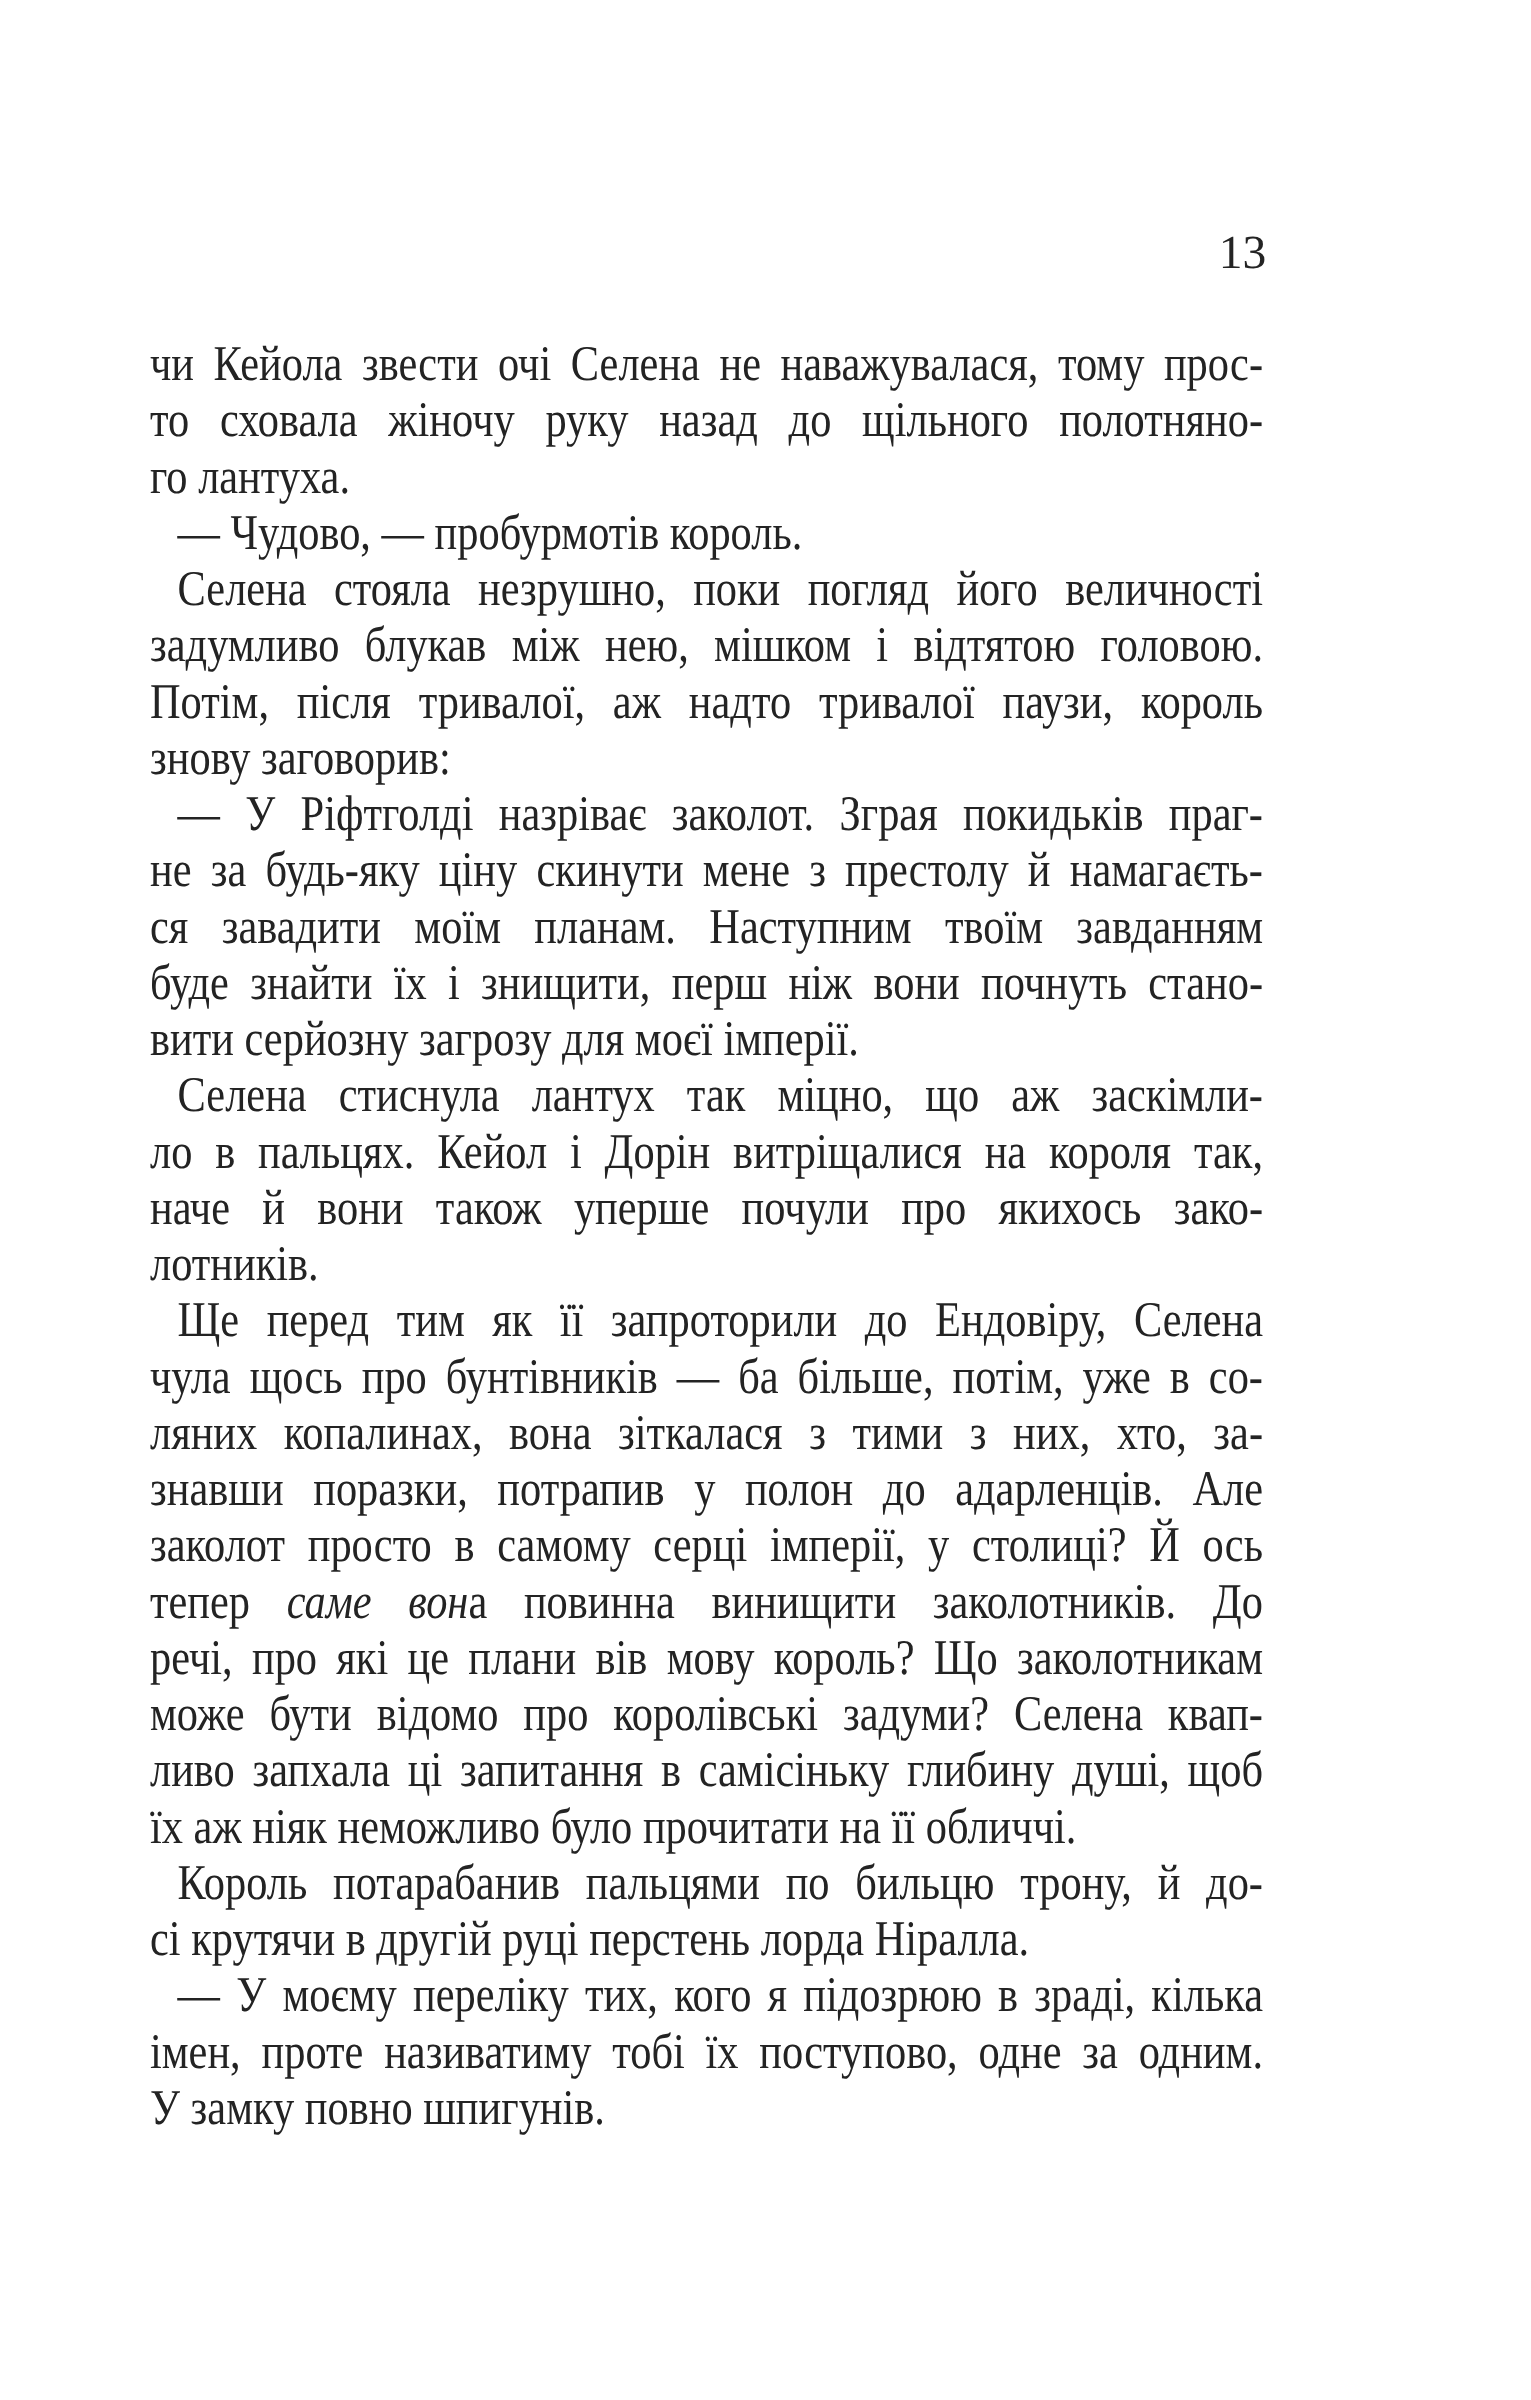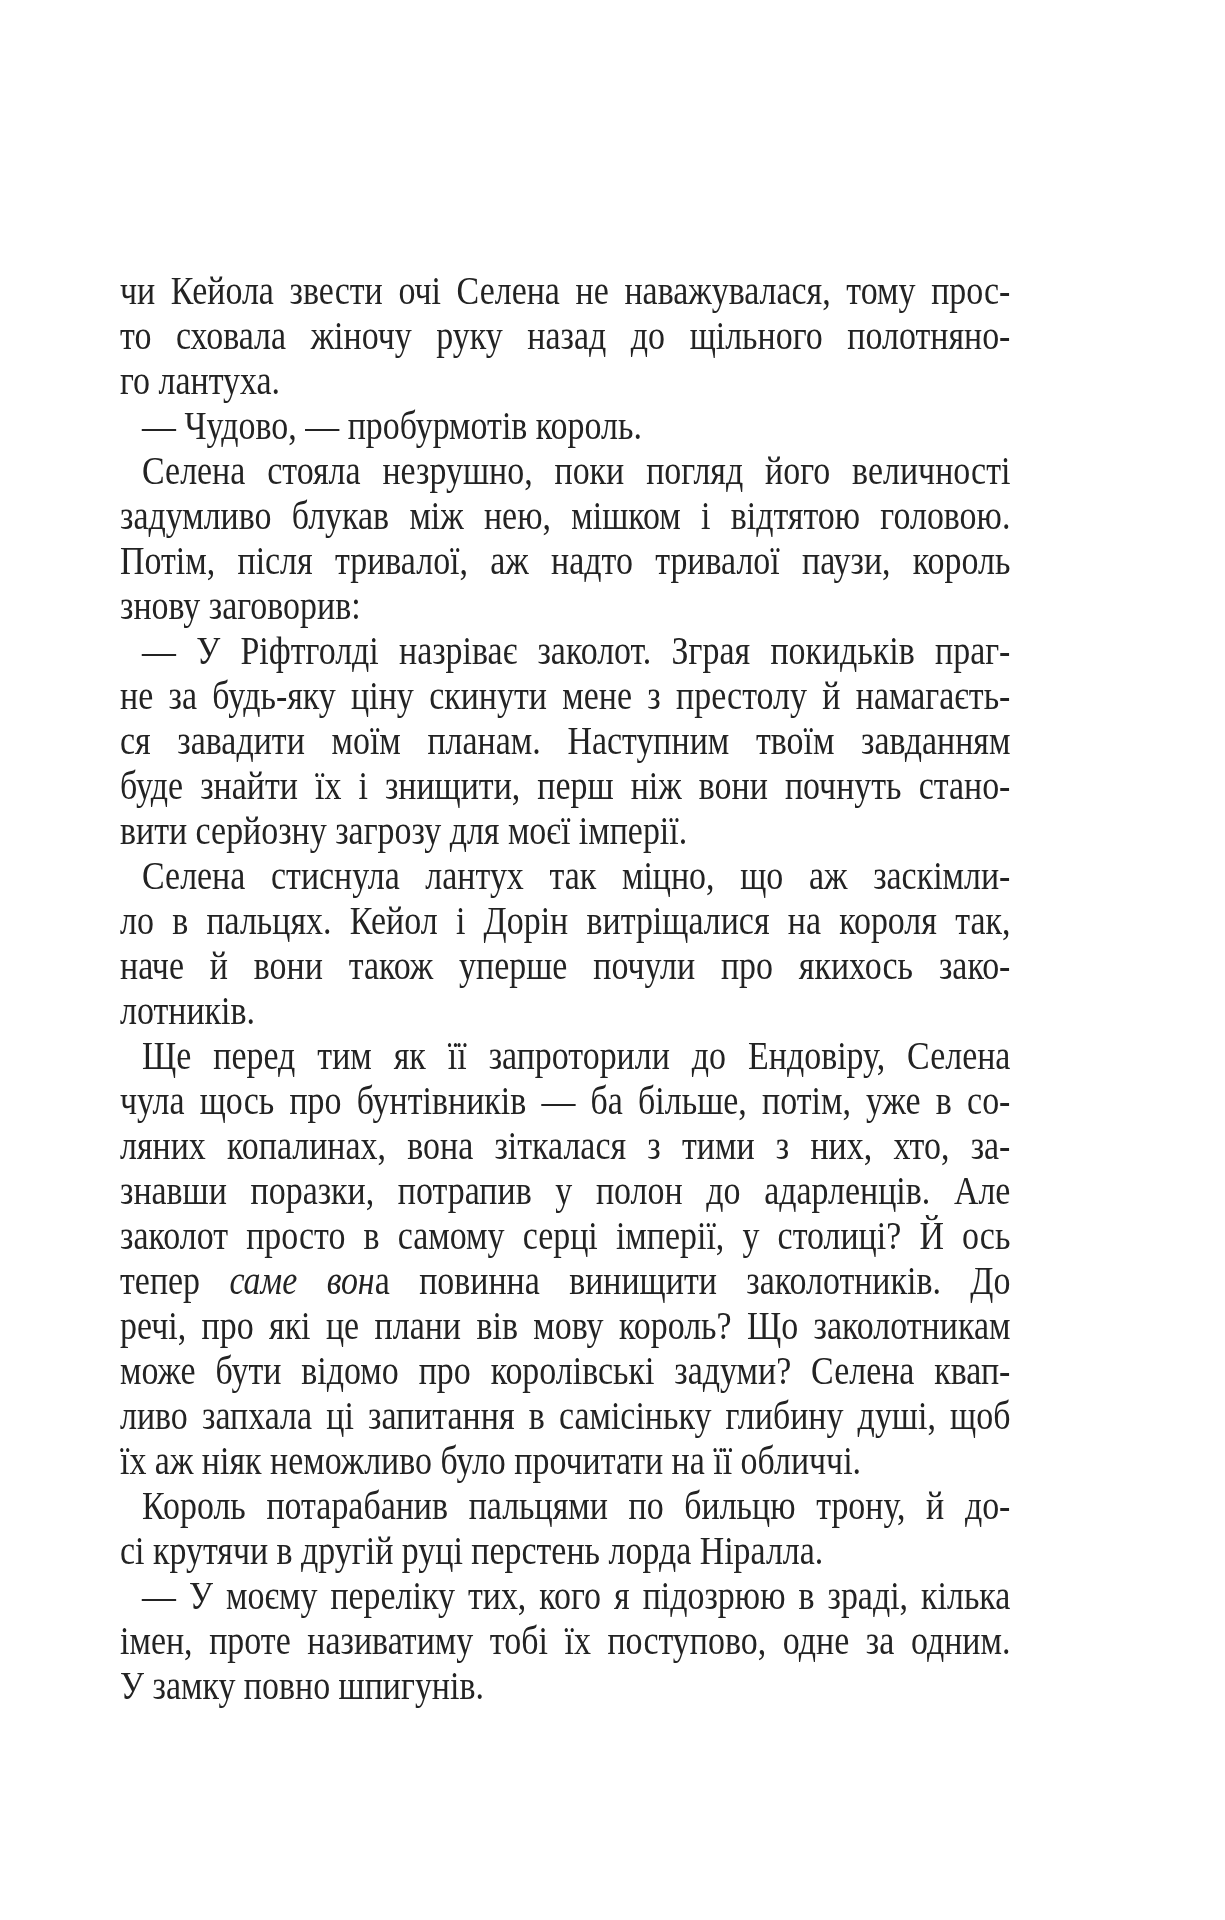--- a/index.html
+++ b/index.html
@@ -57,20 +57,21 @@
     padding-left: 26px;
   }
   .line i {
     font-style: italic;
   }
 </style>
 </head>
 <body>
 
 <div class="page">
+  <div class="page-number">13</div>
   <div class="text-block" id="text-block">
       <div class="paragraph">
         <div class="line">чи Кейола звести очі Селена не наважувалася, тому прос-</div>
         <div class="line">то сховала жіночу руку назад до щільного полотняно-</div>
         <div class="line last">го лантуха.</div>
       </div>
       <div class="paragraph">
         <div class="line last indent">— Чудово, — пробурмотів король.</div>
       </div>
       <div class="paragraph">

